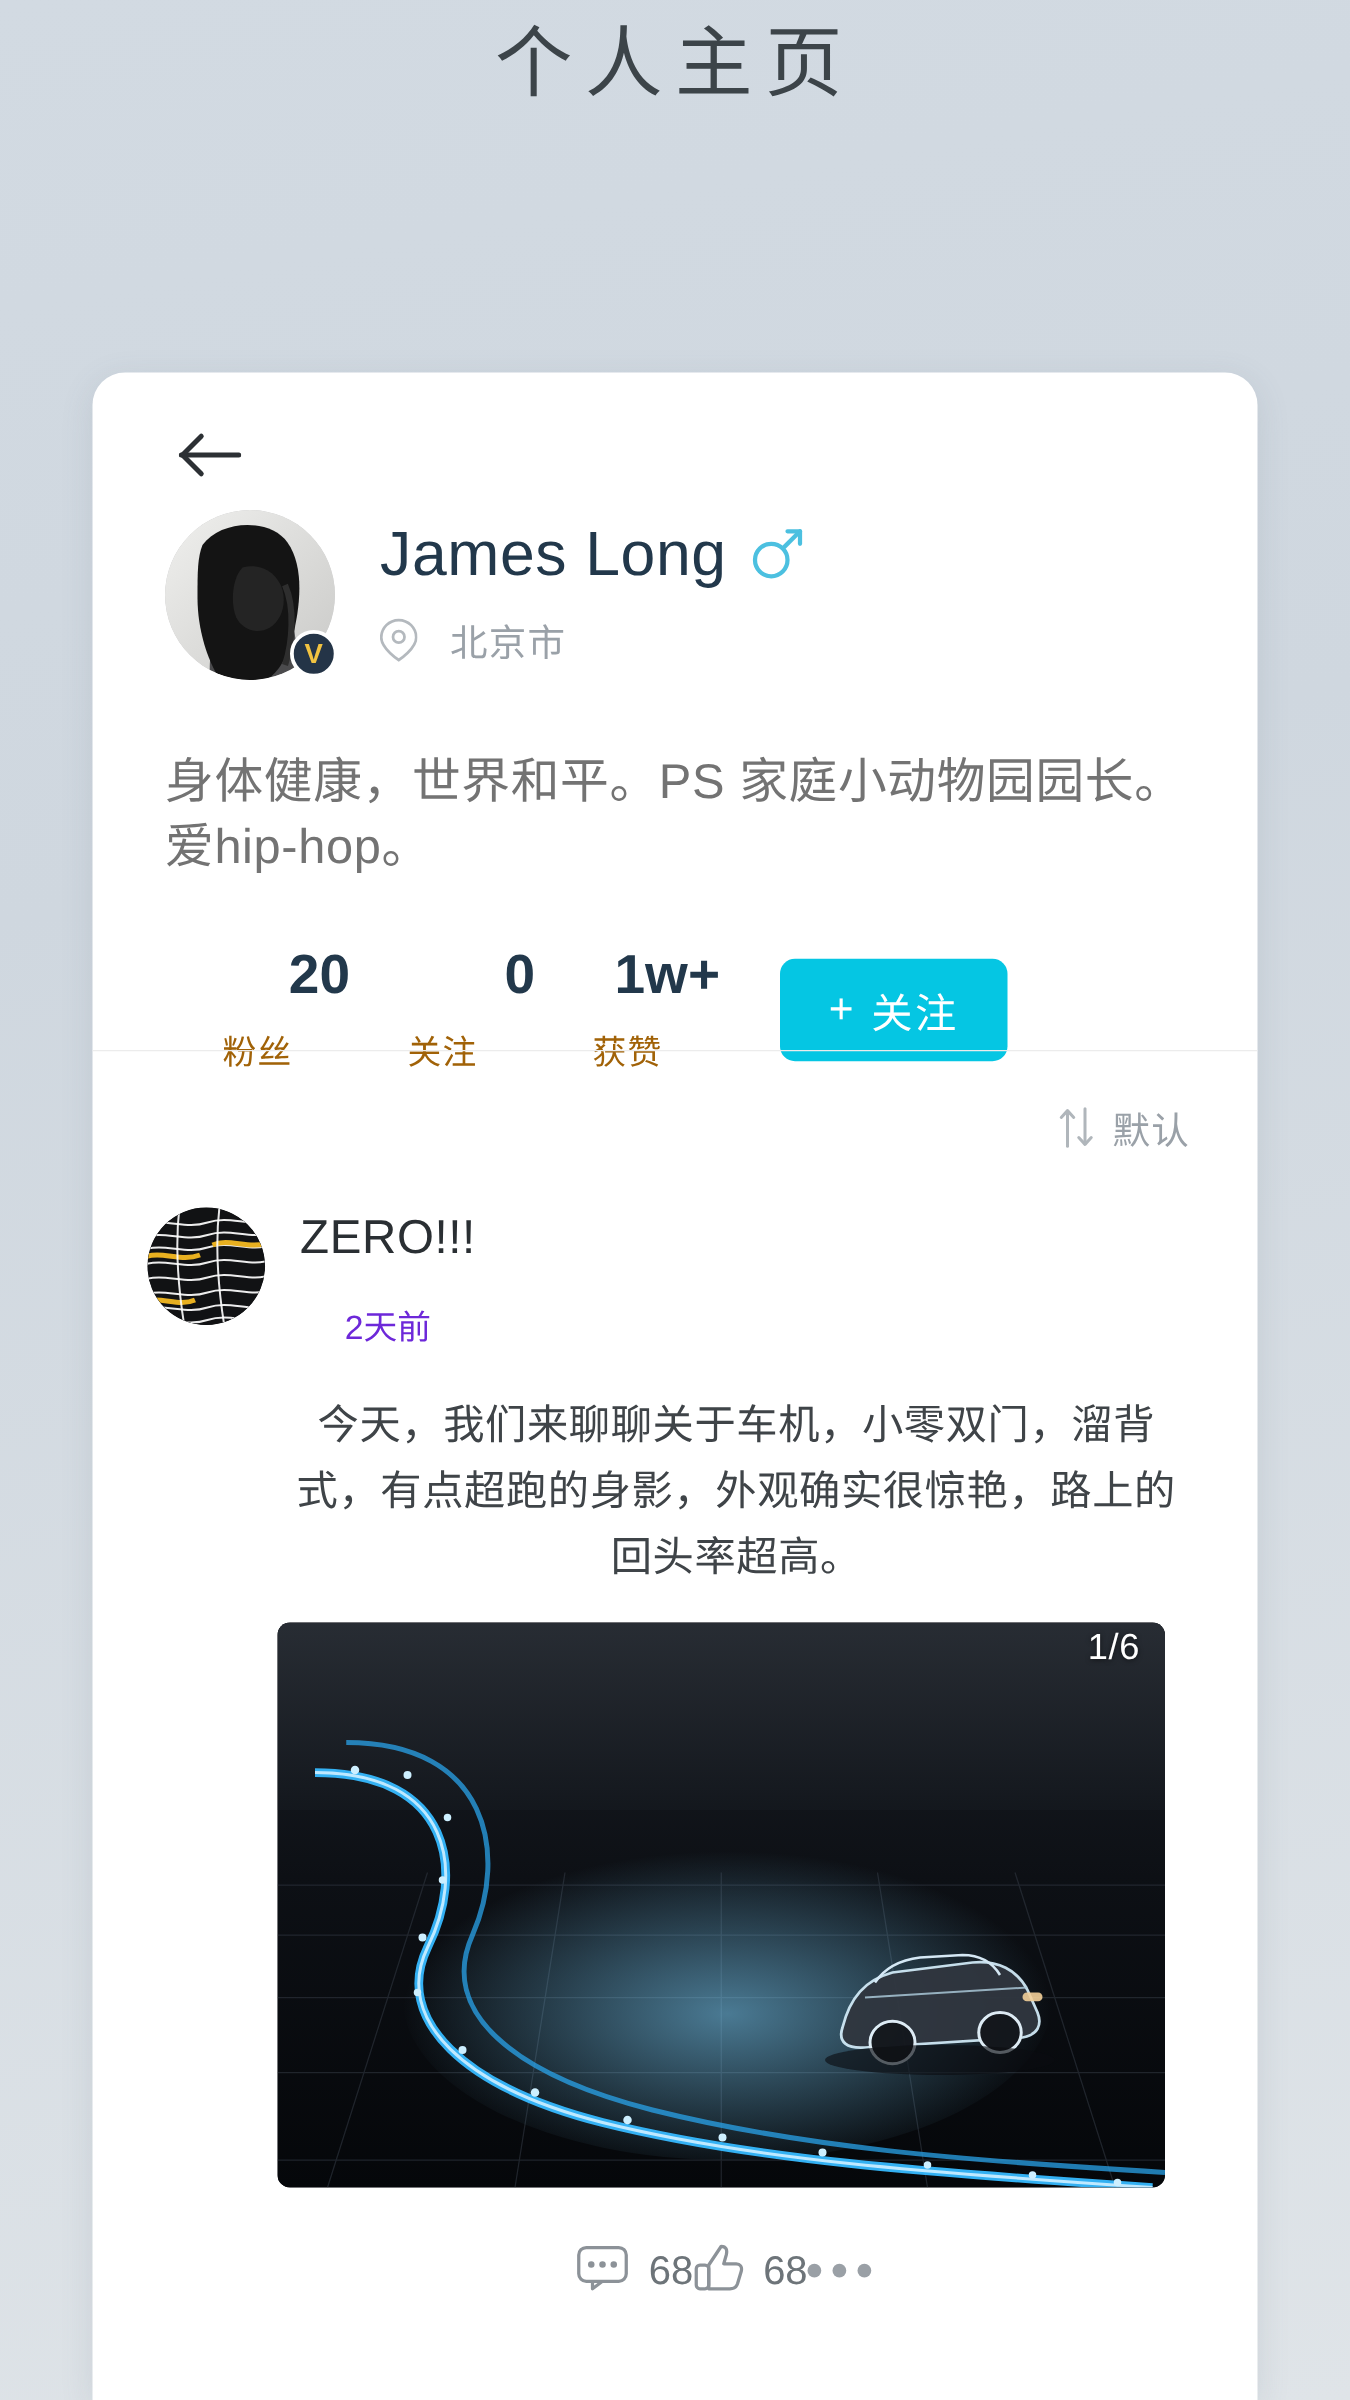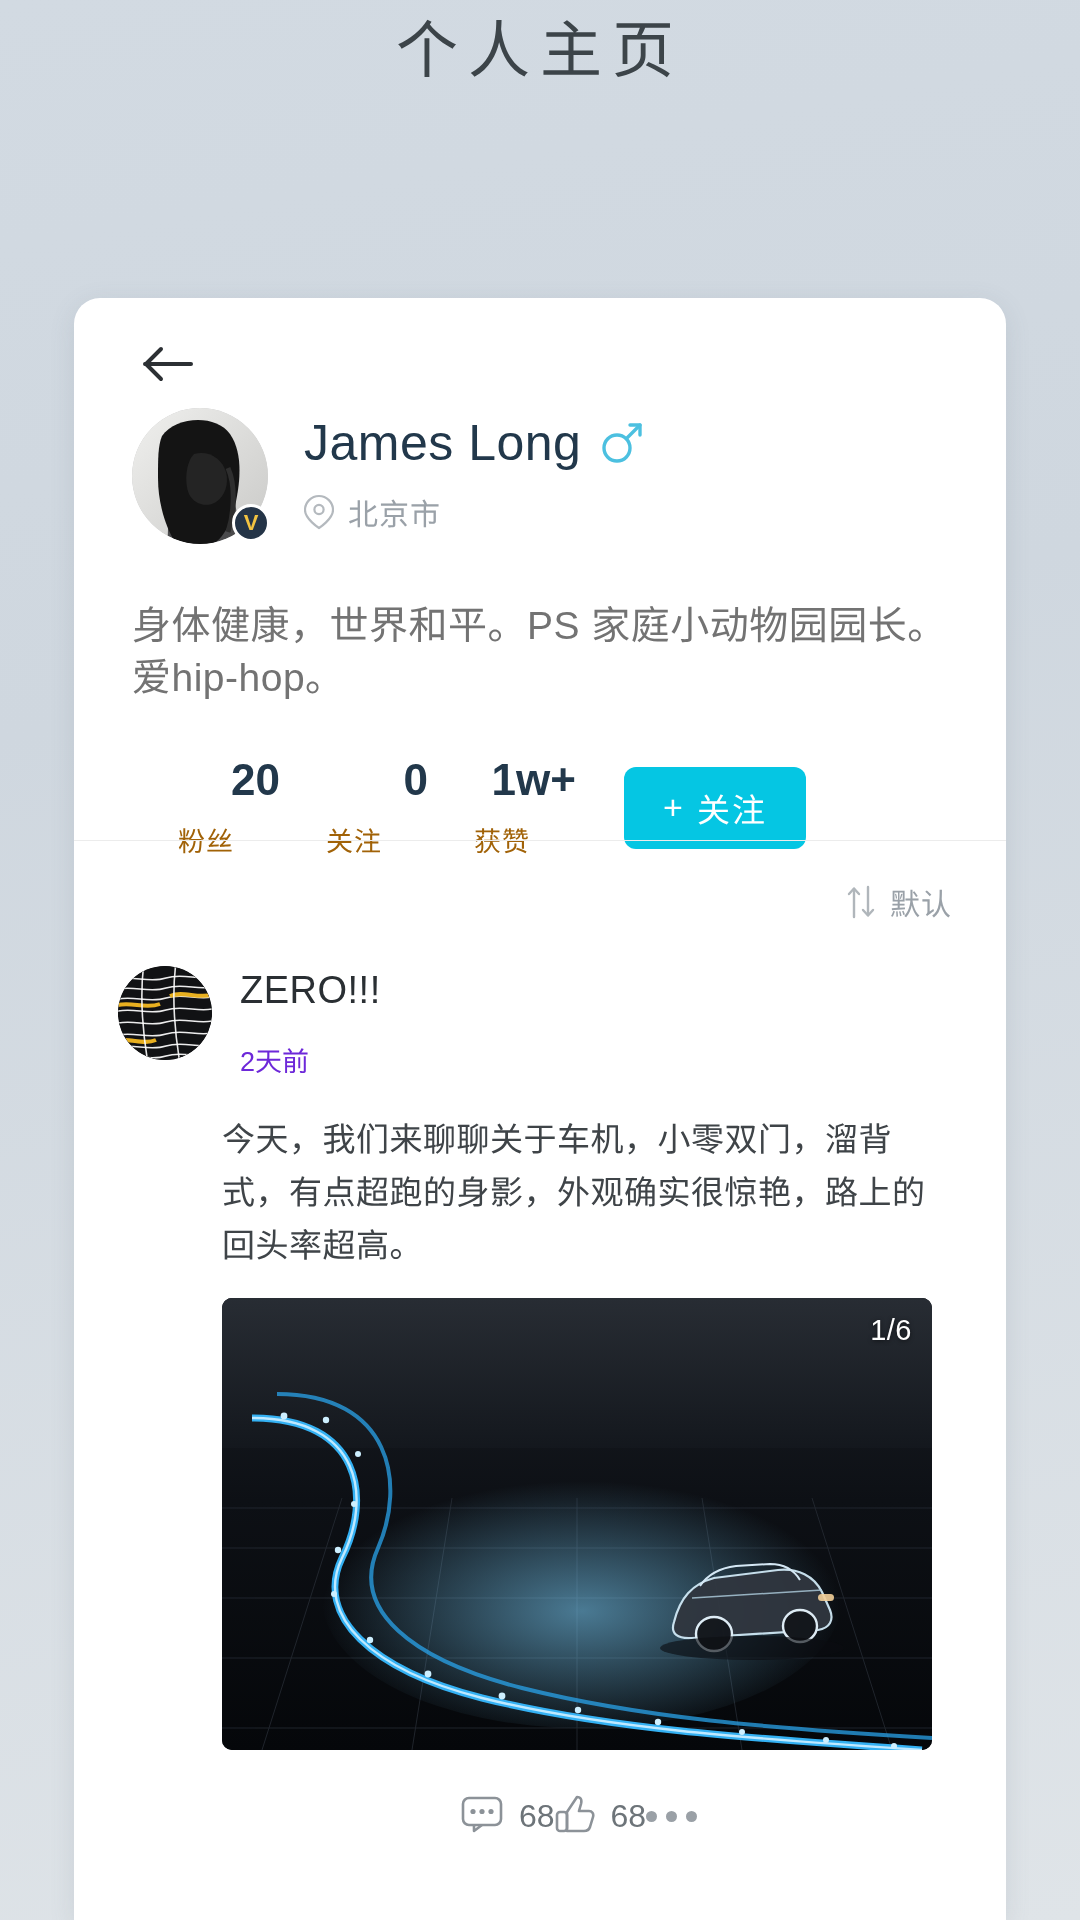--- a/index.html
+++ b/index.html
@@ -122,20 +122,21 @@
   }
   .gender-icon {
     margin-left: 18px;
     display: flex;
     align-items: center;
   }
   .location-row {
     display: flex;
     align-items: center;
     margin-top: 22px;
+    gap: 12px;
   }
   .location-icon { display: flex; align-items: center; }
   .location-text {
     margin-left: 14px;
     font-size: 30px;
     color: #9aa1a8;
     letter-spacing: 1px;
   }
 
   
@@ -227,20 +228,21 @@
   }
 
   
   .post {
     position: absolute;
     left: 0;
     top: 668px;
     width: 100%;
     box-sizing: border-box;
     padding: 0 40px 0 28px;
+    text-align: center;
   }
   .post-head {
     display: flex;
     align-items: flex-start;
     padding-left: 16px;
   }
   .post-avatar {
     width: 94px;
     height: 94px;
     border-radius: 50%;
@@ -277,21 +279,21 @@
     height: 452px;
     border-radius: 10px;
     overflow: hidden;
     position: relative;
     background: #0a0d12;
   }
   .post-media svg { display: block; }
   .media-counter {
     position: absolute;
     right: 20px;
-    top: 16px;
+    top: 4px;
     color: #ffffff;
     font-size: 29px;
     letter-spacing: 0.5px;
     text-shadow: 0 1px 4px rgba(0,0,0,0.55);
   }
 
   
   .post-actions {
     position: absolute;
     left: 120px;

